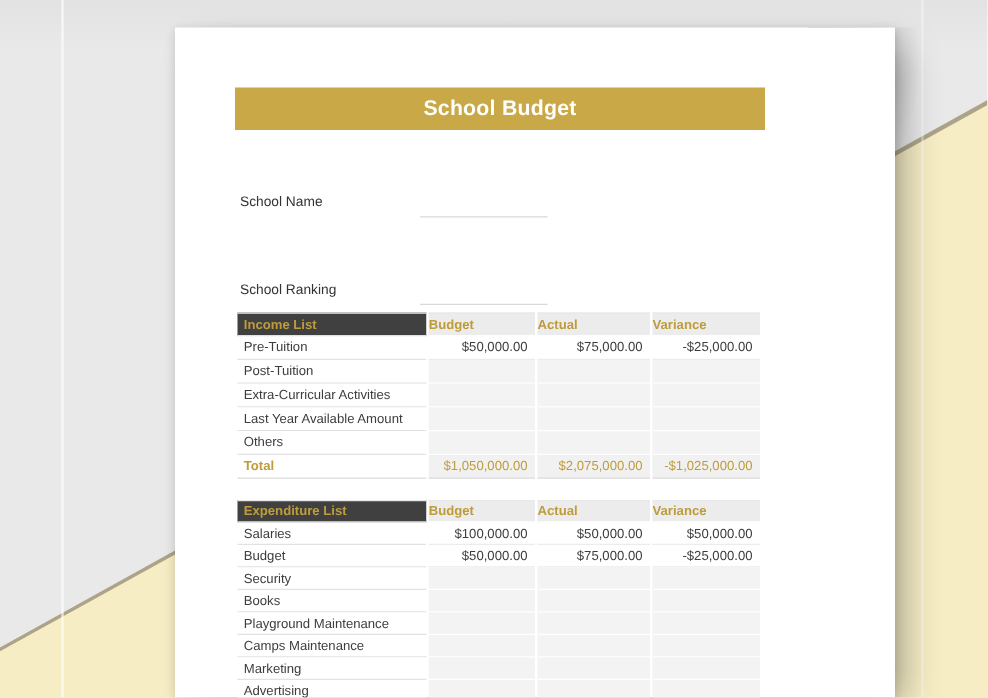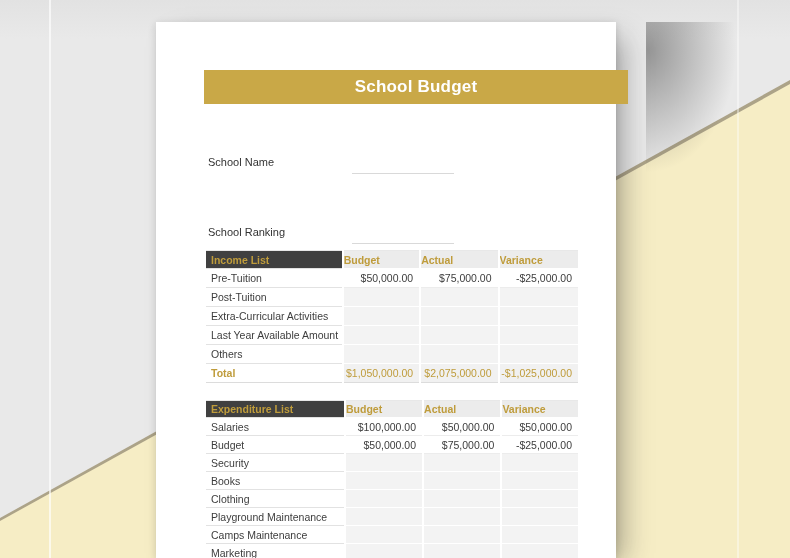--- a/index.html
+++ b/index.html
@@ -26,21 +26,21 @@
   .bg-yellow{position:absolute;inset:0;background:var(--yellow);
     clip-path:polygon(0 521px,790px 84px,790px 558px,0 558px);}
   .seam{position:absolute;top:0;bottom:0;width:2px;background:rgba(255,255,255,.65);z-index:3;}
   .seam-left{left:49px;}
   .seam-right{left:737px;background:rgba(255,255,255,.4);}
   
   .page-shadow{position:absolute;left:646px;top:22px;width:90px;height:210px;z-index:4;
     background:radial-gradient(130px 180px at 2px 28px,rgba(35,35,35,.42),rgba(35,35,35,0) 68%);}
   
   .page{
-    position:absolute;left:156px;top:22px;width:460px;height:536px;z-index:5;
+    position:absolute;left:140px;top:22px;width:576px;height:536px;z-index:5;
     background:#fff;
     box-shadow:0 2px 8px rgba(0,0,0,.15),14px 10px 26px -6px rgba(40,40,40,.35);
     padding:48px 36px 0 48px;
   }
   .title-bar{
     width:424px;height:34px;background:var(--gold);
     display:flex;align-items:center;justify-content:center;
   }
   .title-bar span{color:#fff;font-size:17px;font-weight:bold;letter-spacing:.2px;}
   .fields{margin-top:16px;}
@@ -180,26 +180,20 @@
       <td class="val empty"></td>
       <td class="val empty"></td>
     </tr>
     <tr>
       <td class="lbl">Books</td>
       <td class="val empty"></td>
       <td class="val empty"></td>
       <td class="val empty"></td>
     </tr>
     <tr>
-      <td class="lbl">Clothing</td>
-      <td class="val empty"></td>
-      <td class="val empty"></td>
-      <td class="val empty"></td>
-    </tr>
-    <tr>
       <td class="lbl">Playground Maintenance</td>
       <td class="val empty"></td>
       <td class="val empty"></td>
       <td class="val empty"></td>
     </tr>
     <tr>
       <td class="lbl">Camps Maintenance</td>
       <td class="val empty"></td>
       <td class="val empty"></td>
       <td class="val empty"></td>

